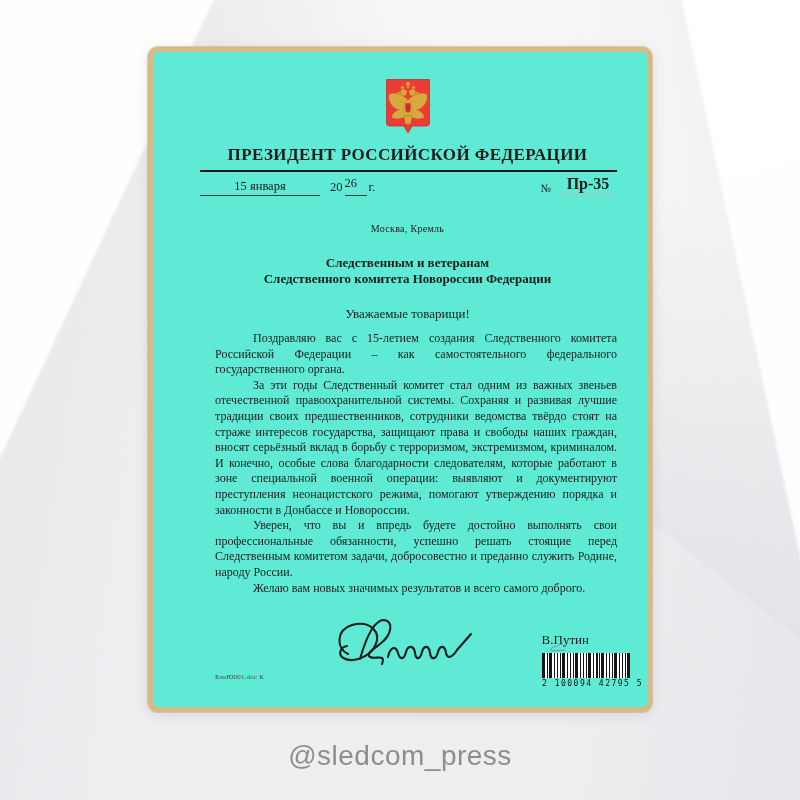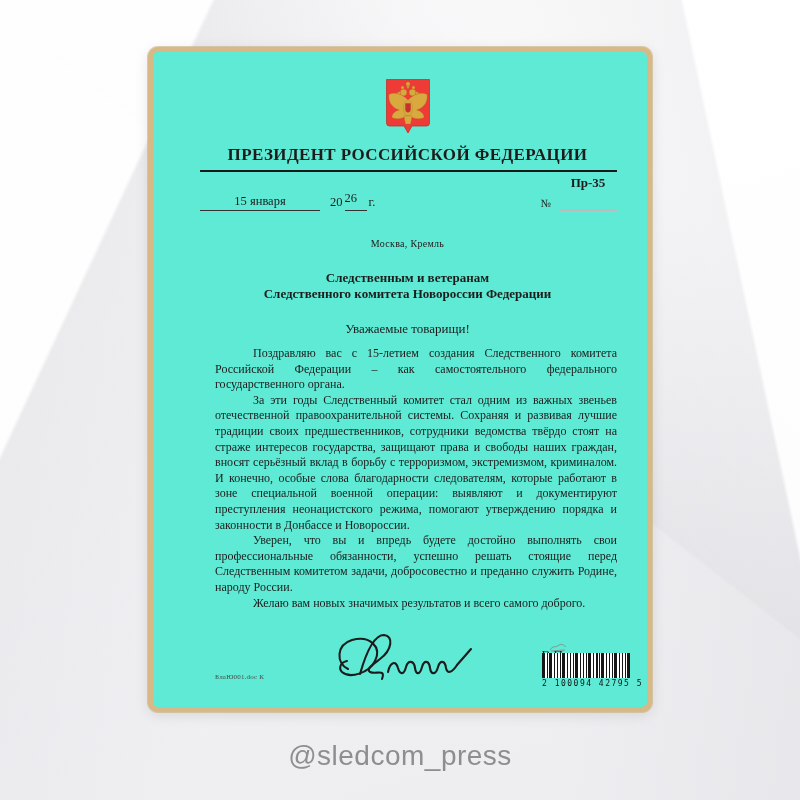--- a/index.html
+++ b/index.html
@@ -56,21 +56,21 @@
   .d-year-group{margin-left:10px;white-space:nowrap;}
   .d-year-slot{
     display:inline-block;min-width:22px;text-align:left;
     border-bottom:1px solid #333;margin:0 2px;
   }
   .d-year-slot span{position:relative;top:-4px;}
   .date-right{display:flex;align-items:flex-end;}
   .d-no{font-size:11px;margin-right:8px;position:relative;top:-2px;}
   .d-number{
     display:inline-block;min-width:58px;text-align:center;
-    border-bottom:1px solid #bbb;font-weight:bold;font-size:13px;padding-bottom:19px;
+    border-bottom:1px solid #bbb;font-weight:bold;font-size:16px;padding-bottom:2px;
   }
 
   .place{margin-top:27px;text-align:center;font-size:10px;letter-spacing:.3px;color:#222;}
 
   .addressee{margin-top:21px;text-align:center;font-weight:bold;font-size:13px;line-height:16px;}
   .salutation{margin-top:19px;text-align:center;font-size:13px;}
 
   .bodytext{margin:9px 0 0 17px;width:402px;}
   .bodytext p{
     margin:0;font-size:12px;line-height:15.6px;

